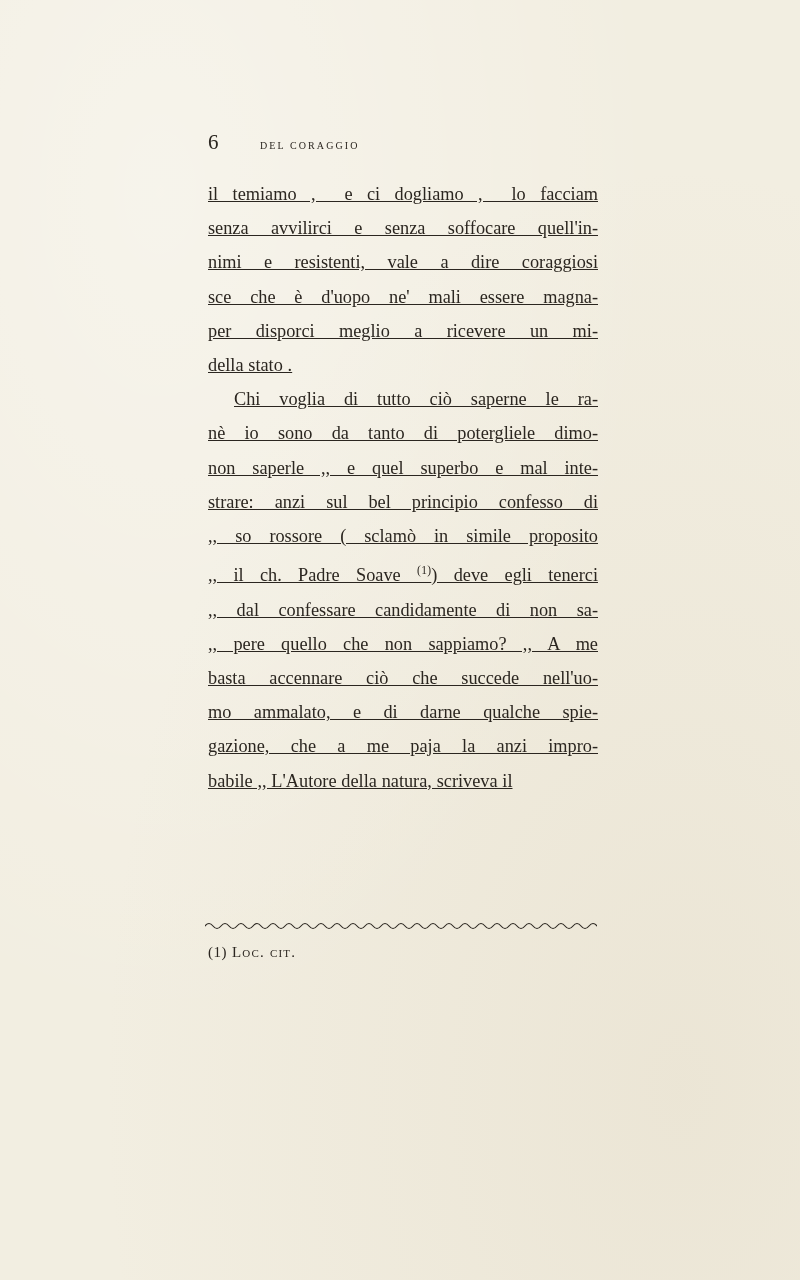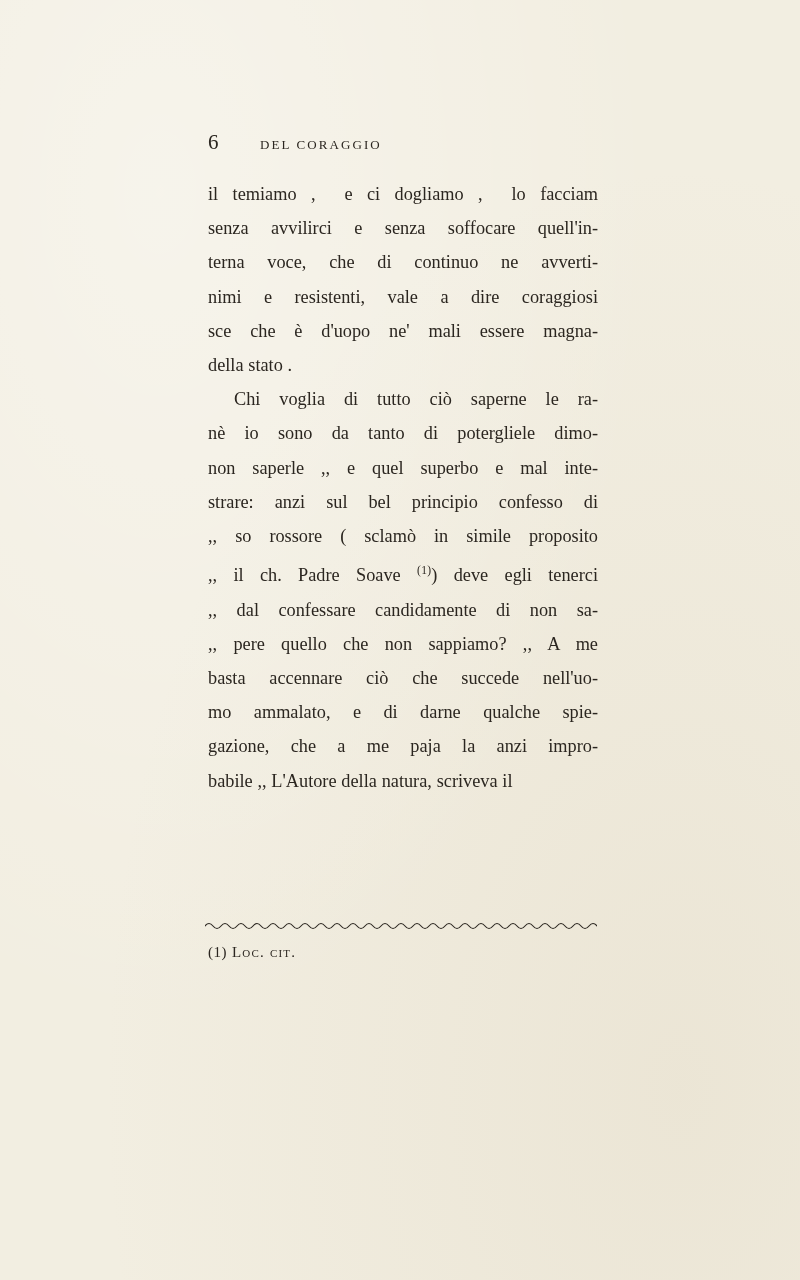--- a/index.html
+++ b/index.html
@@ -40,21 +40,21 @@
     display: flex;
     align-items: baseline;
     margin-bottom: 22px;
   }
   .folio {
     font-size: 21px;
     letter-spacing: 0.5px;
     width: 52px;
   }
   .running-head {
-    font-size: 13px;
+    font-size: 10px;
     letter-spacing: 2.1px;
     text-transform: uppercase;
     font-variant: small-caps;
   }
   p.body-par {
     margin: 0;
     font-size: 18.3px;
     line-height: 34.2px;
     text-align: justify;
     text-align-last: justify;
@@ -67,20 +67,21 @@
   }
   .indent {
     display: inline-block;
     width: 26px;
   }
   .line {
     display: block;
     text-align: justify;
     text-align-last: justify;
     white-space: pre-wrap;
+    text-decoration: underline;
   }
   .line.last {
     text-align-last: left;
   }
   sup.fn {
     font-size: 11.5px;
     vertical-align: super;
     letter-spacing: 0.3px;
   }
   .rule {
@@ -114,23 +115,23 @@
   <div class="text-block">
 
     <div class="header-line">
       <span class="folio">6</span>
       <span class="running-head">DEL CORAGGIO</span>
     </div>
 
     <p class="body-par last-left">
       <span class="line">il temiamo ,  e ci dogliamo ,  lo facciam</span>
       <span class="line">senza avvilirci e senza soffocare quell'in-</span>
-      <span class="line">terna voce, che di continuo ne avverti-</span>
       <span class="line">nimi e resistenti, vale a dire coraggiosi</span>
       <span class="line">sce che è d'uopo ne' mali essere magna-</span>
+      <span class="line">per disporci meglio a ricevere un mi-</span>
       <span class="line last">della stato .</span>
     </p>
 
     <p class="body-par last-left">
       <span class="line"><span class="indent"></span><span>Chi voglia di tutto ciò saperne le ra-</span></span>
       <span class="line">nè io sono da tanto di potergliele dimo-</span>
       <span class="line">non saperle ,, e quel superbo e mal inte-</span>
       <span class="line">strare: anzi sul bel principio confesso di</span>
       <span class="line">,, so rossore ( sclamò in simile proposito</span>
       <span class="line">,, il ch. Padre Soave <sup class="fn">(1)</sup>) deve egli tenerci</span>

